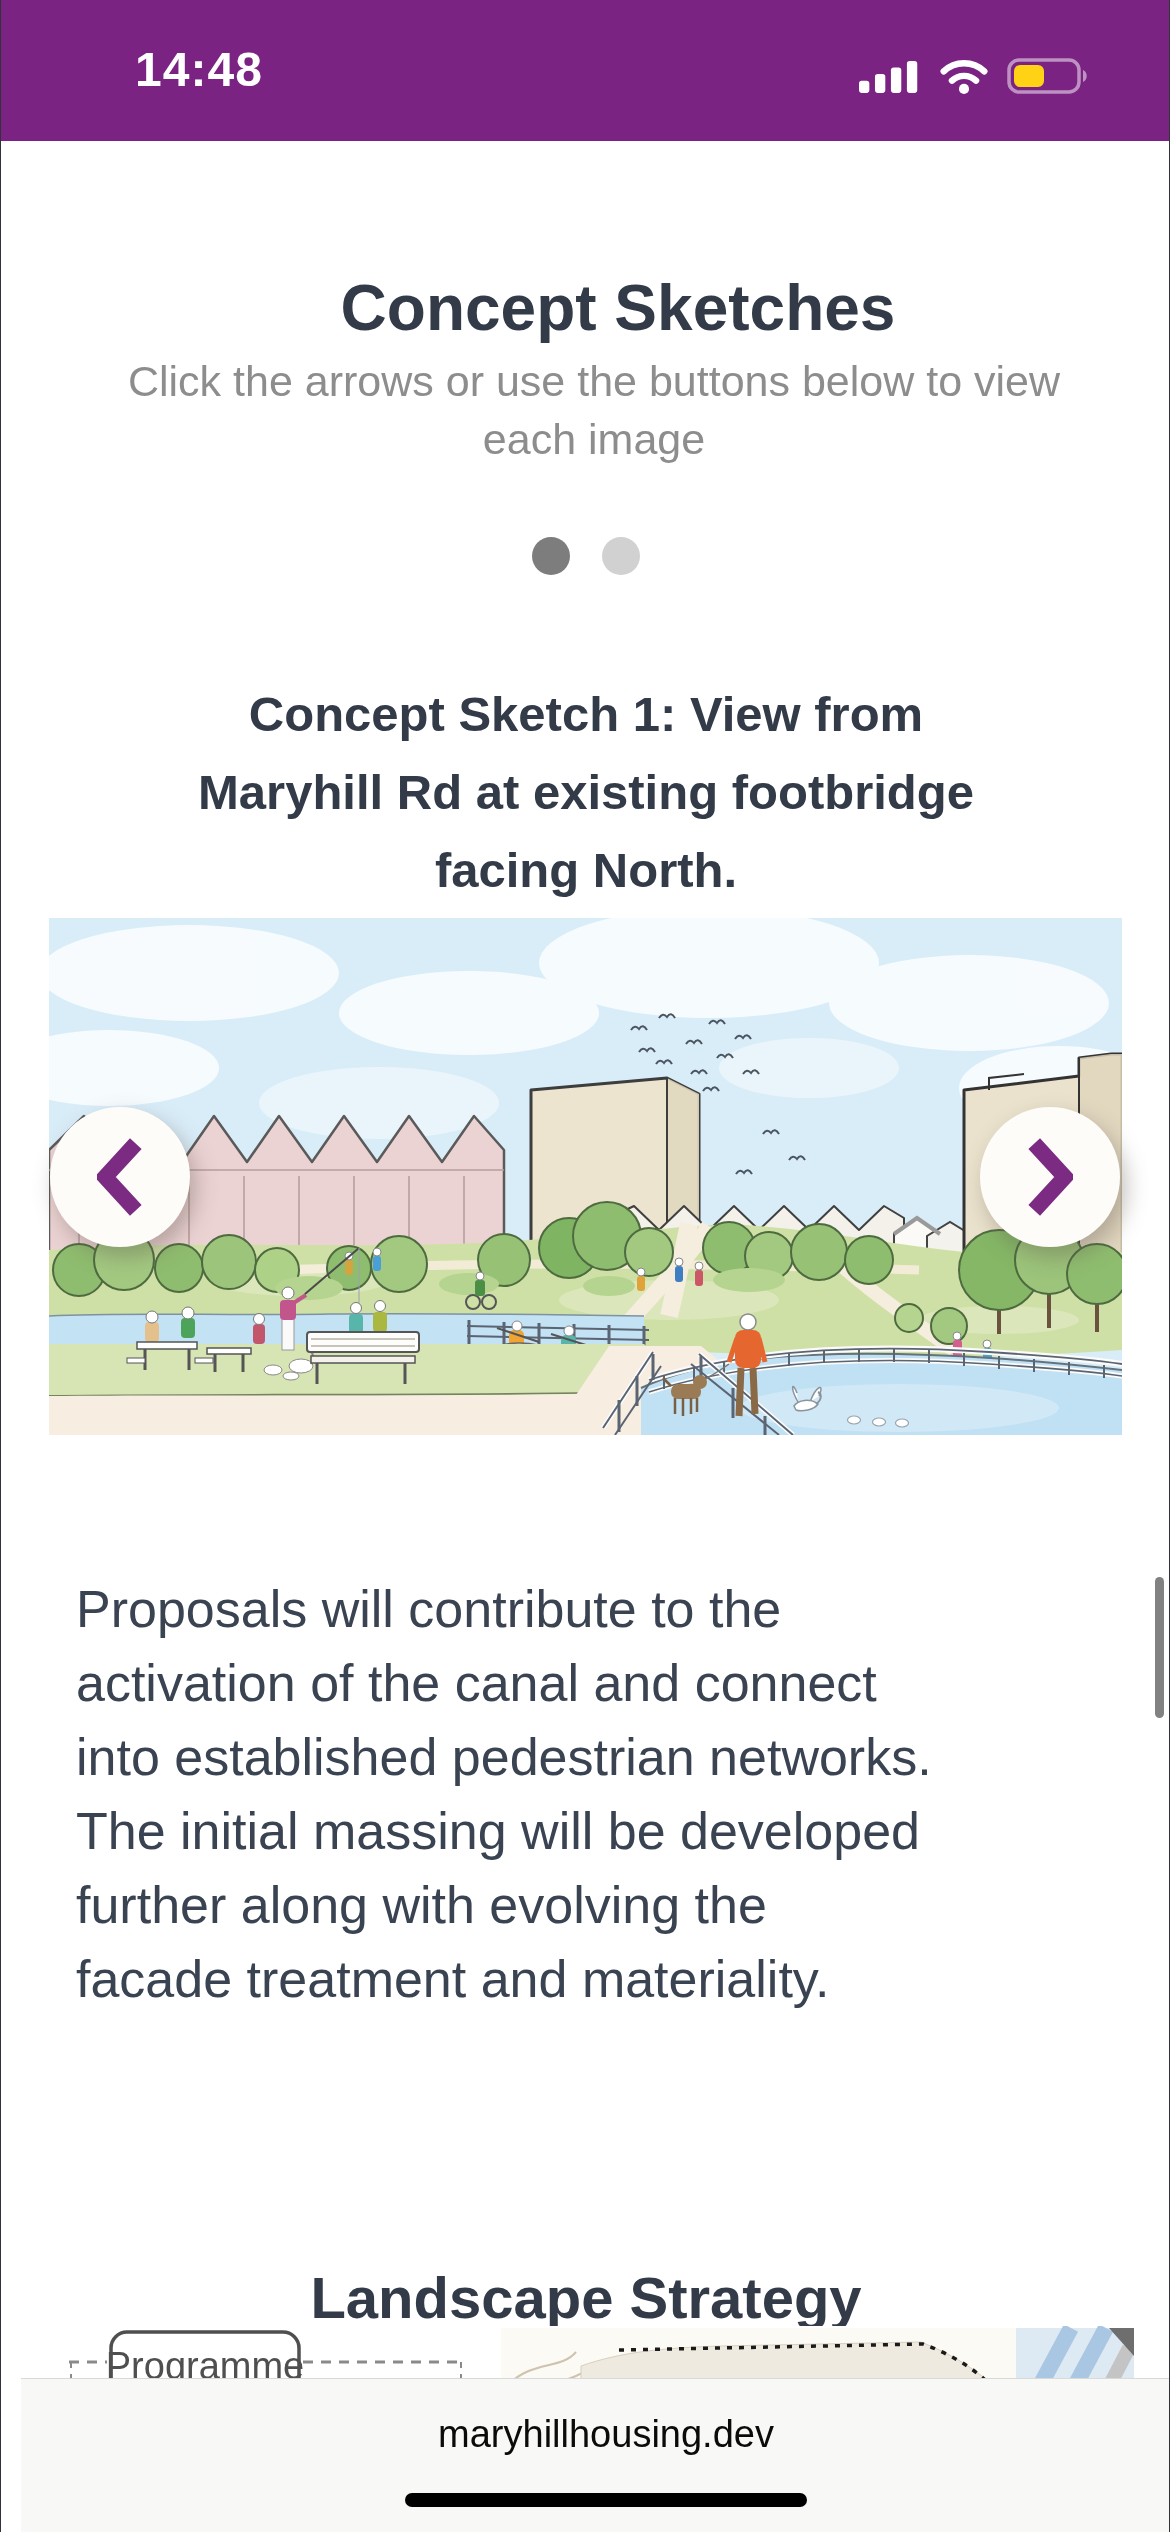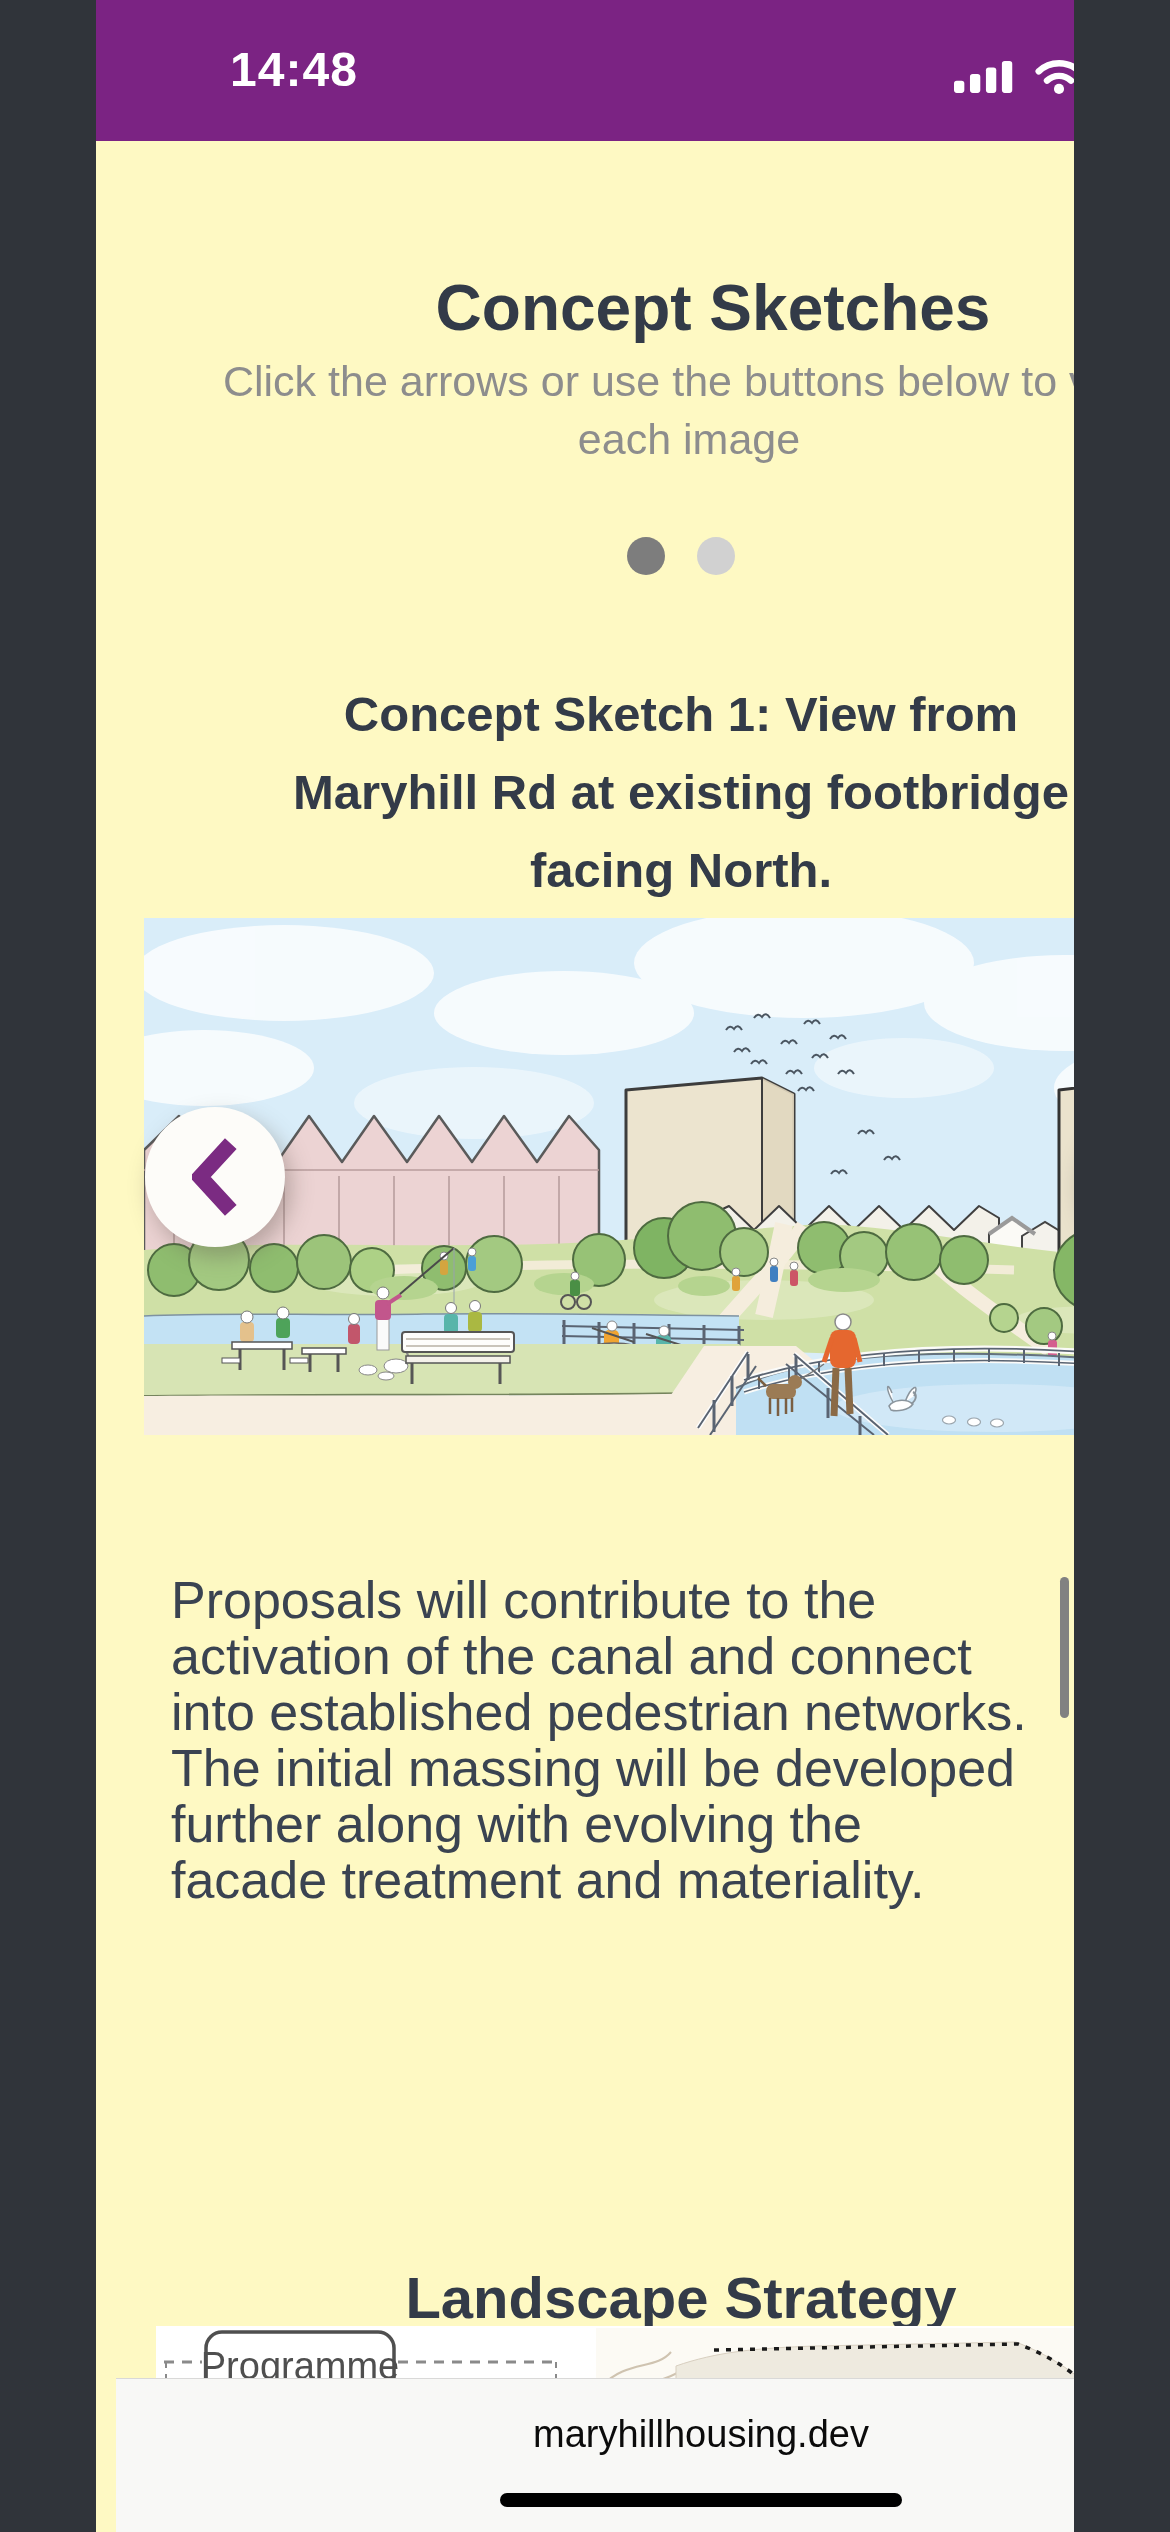--- a/index.html
+++ b/index.html
@@ -1,38 +1,38 @@
 <!DOCTYPE html>
 <html><head>
 <meta charset="utf-8">
 <style>
   html,body{margin:0;padding:0;background:#30343a;}
   .screen{
-    position:relative;width:978px;height:2532px;margin:0 auto;
-    background:#fef9c3;overflow:hidden;
+    position:relative;width:1168px;height:2532px;margin:0 auto;
+    background:#ffffff;overflow:hidden;
     font-family:"Liberation Sans", sans-serif;
   }
   
   .status-bar{position:absolute;top:0;left:0;width:1170px;height:141px;background:#7b2383;}
   .time{position:absolute;left:78px;top:42px;width:240px;text-align:center;
         color:#ffffff;font-size:48px;font-weight:700;letter-spacing:1px;}
   .status-icons{position:absolute;right:80px;top:56px;height:40px;display:flex;align-items:center;gap:19px;}
   
   .page-title{position:absolute;top:228px;left:0;width:1170px;text-align:center;
               font-size:64px;font-weight:700;color:#333b48;margin-left:32px;}
   .page-subtitle{position:absolute;top:352px;left:0;width:1170px;text-align:center;
                  font-size:43px;color:#8d8d8d;line-height:58px;white-space:pre;padding-left:8px;}
   .dots{position:absolute;top:537px;left:0;width:1170px;display:flex;justify-content:center;gap:32px;}
   .dot{width:38px;height:38px;border-radius:50%;border:none;padding:0;cursor:pointer;}
   .dot.active{background:#7d7d7d;}
   .dot.inactive{background:#d1d1d1;}
   .slide-title{position:absolute;top:634px;left:0;width:1170px;text-align:center;
                font-size:49px;font-weight:700;color:#333b48;line-height:78px;white-space:pre;}
   .body-text{position:absolute;top:1520px;left:75px;width:1040px;
-             font-size:52px;color:#3a4351;line-height:56px;white-space:pre;}
+             font-size:52px;color:#3a4351;line-height:74px;white-space:pre;}
   .section-title{position:absolute;top:2216px;left:0;width:1170px;text-align:center;
                  font-size:58px;font-weight:700;color:#333b48;}
   
   .carousel{position:absolute;top:918px;left:48px;width:1073px;height:517px;}
   .carousel svg.illustration{display:block;width:1073px;height:517px;}
   .nav-btn{position:absolute;width:140px;height:140px;border-radius:50%;
            background:#fdfcf9;border:none;padding:0;cursor:pointer;
            box-shadow:6px 10px 22px rgba(95,85,75,.38);
            display:flex;align-items:center;justify-content:center;}
   .nav-btn.prev{left:1px;top:189px;}

